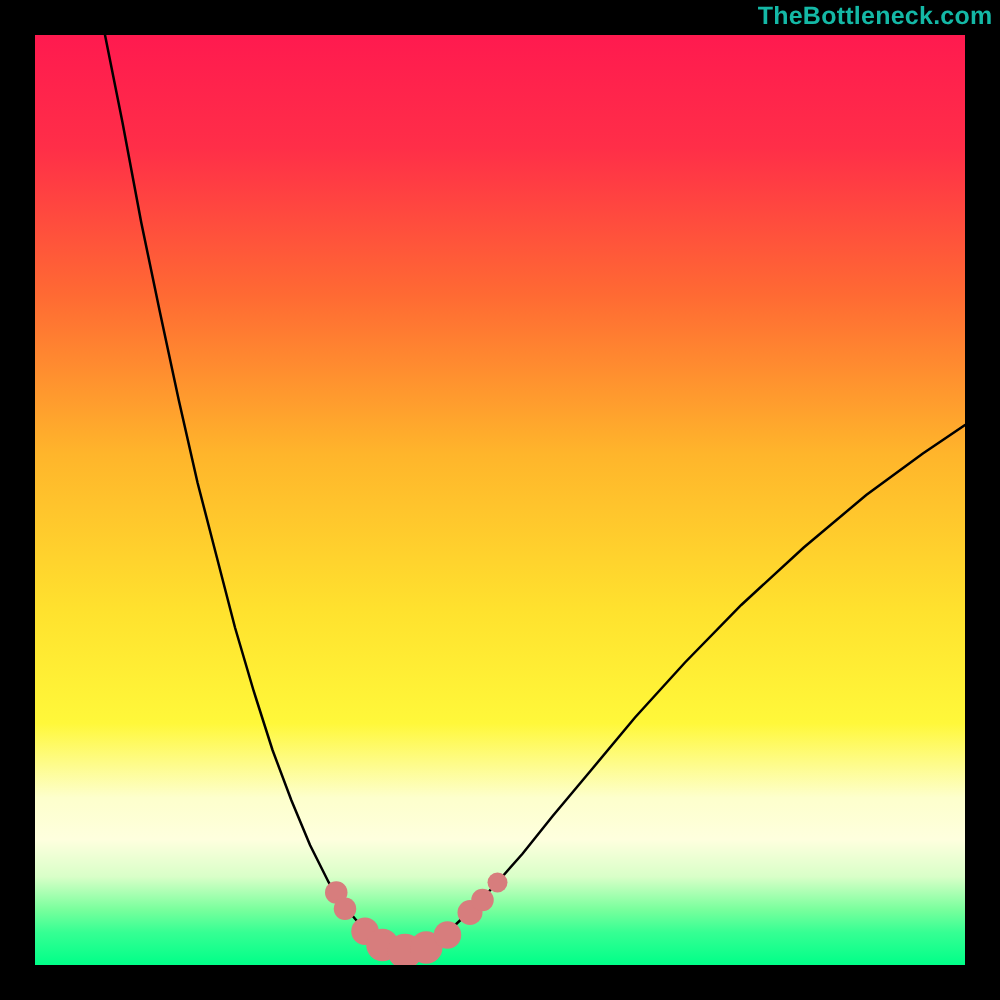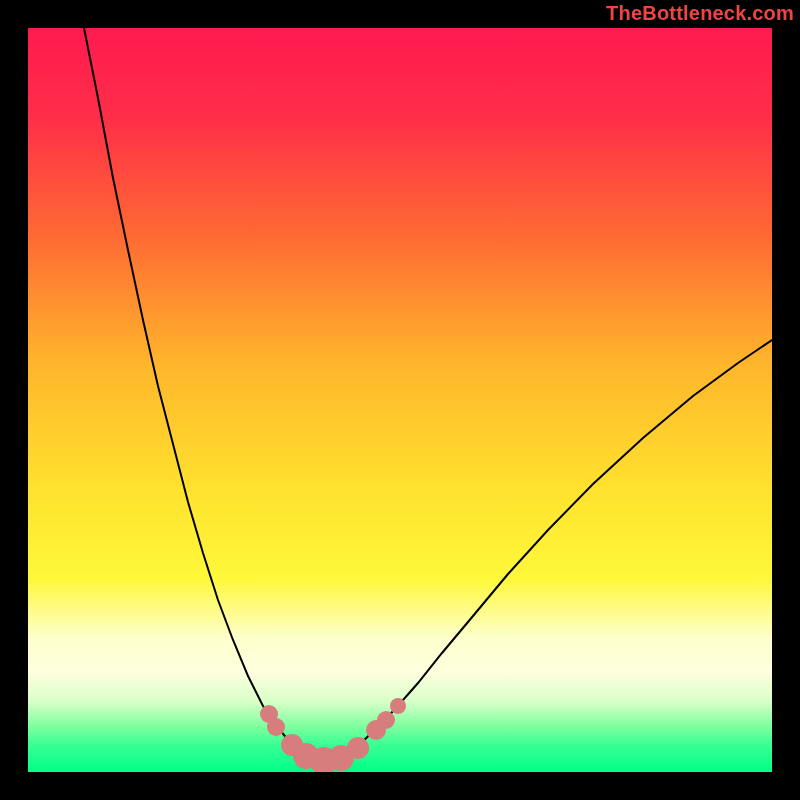--- a/index.html
+++ b/index.html
@@ -33,21 +33,21 @@
     left: 0; top: 0;
     width: 744px; height: 744px;
   }
   .watermark {
     position: absolute;
     top: 2px;
     right: 6px;
     font-family: Arial, Helvetica, sans-serif;
     font-size: 20px;
     font-weight: 600;
-    color: #ef4444;
+    color: #14b8a6;
     letter-spacing: 0.2px;
     user-select: none;
   }
 </style>
 </head>
 <body>
 
 <div class="frame">
 
   <div class="plot">

